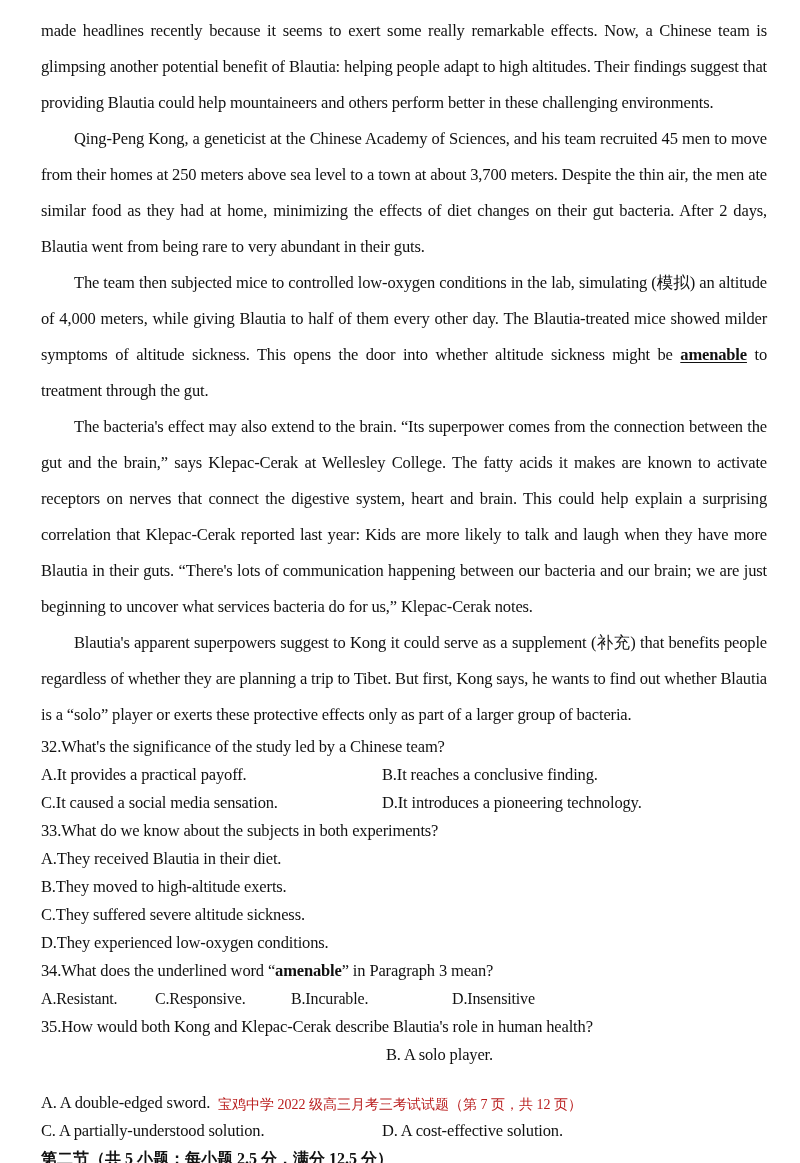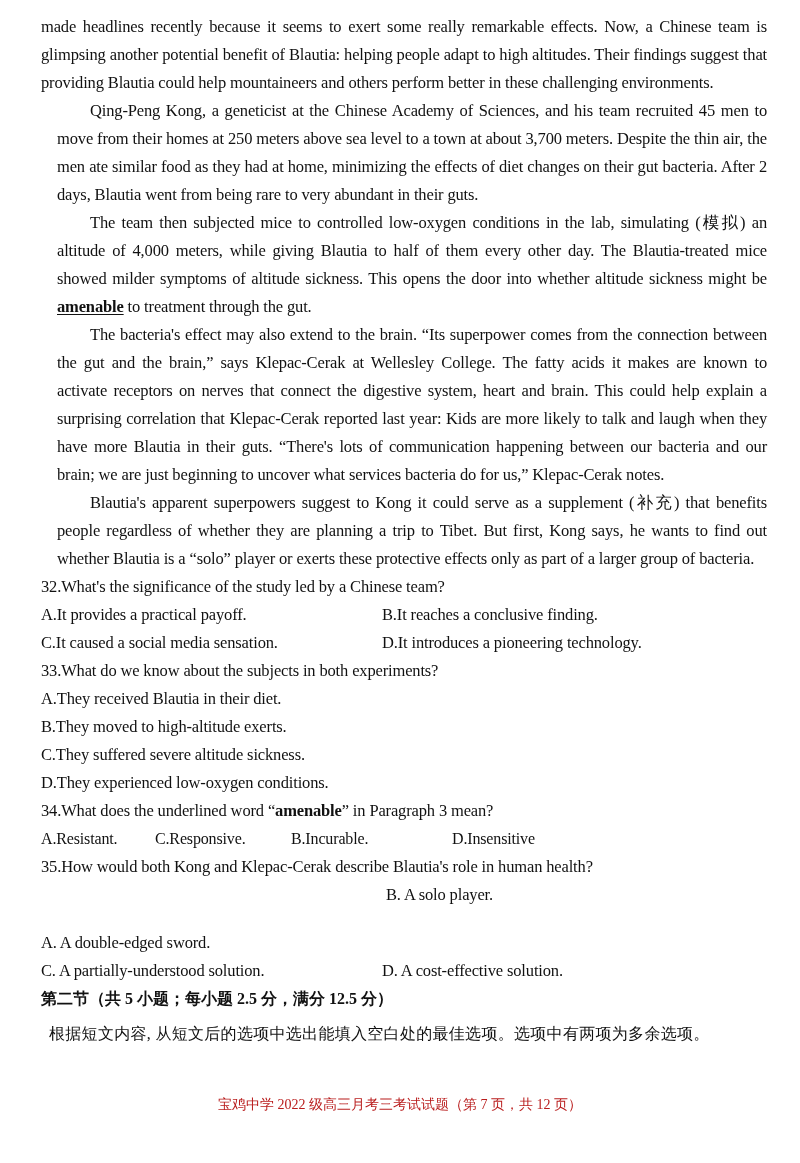--- a/index.html
+++ b/index.html
@@ -3,25 +3,25 @@
   <meta charset="utf-8">
   <style>
     html, body { margin: 0; padding: 0; background: #ffffff; }
     body {
       width: 800px; height: 1163px; position: relative; overflow: hidden;
       font-family: "Liberation Serif", "DejaVu Serif", serif;
       color: #111111;
     }
     .page { position: absolute; left: 41px; top: 13px; width: 726px; }
     .para {
-      font-size: 16.5px; line-height: 28px; margin: 0;
+      font-size: 16.5px; line-height: 36px; margin: 0;
       text-align: justify; text-align-last: left;
       letter-spacing: -0.15px;
     }
-    .indent { text-indent: 33px; margin-left: 16px; }
+    .indent { text-indent: 33px; }
     .u-bold { font-weight: bold; text-decoration: underline; text-underline-offset: 2px; }
     .bold { font-weight: bold; }
     .q { font-size: 16.5px; line-height: 28px; margin: 0; letter-spacing: -0.15px; }
     .opts2 { display: flex; font-size: 16.5px; line-height: 28px; letter-spacing: -0.15px; }
     .opts2 .col1 { width: 341px; }
     .opts2b .col1 { width: 345px; margin-top: 48px; }
     .opts4 { display: flex; font-size: 16px; line-height: 28px; letter-spacing: -0.15px; }
     .opts4 span:nth-child(1) { width: 114px; }
     .opts4 span:nth-child(2) { width: 136px; }
     .opts4 span:nth-child(3) { width: 161px; }

